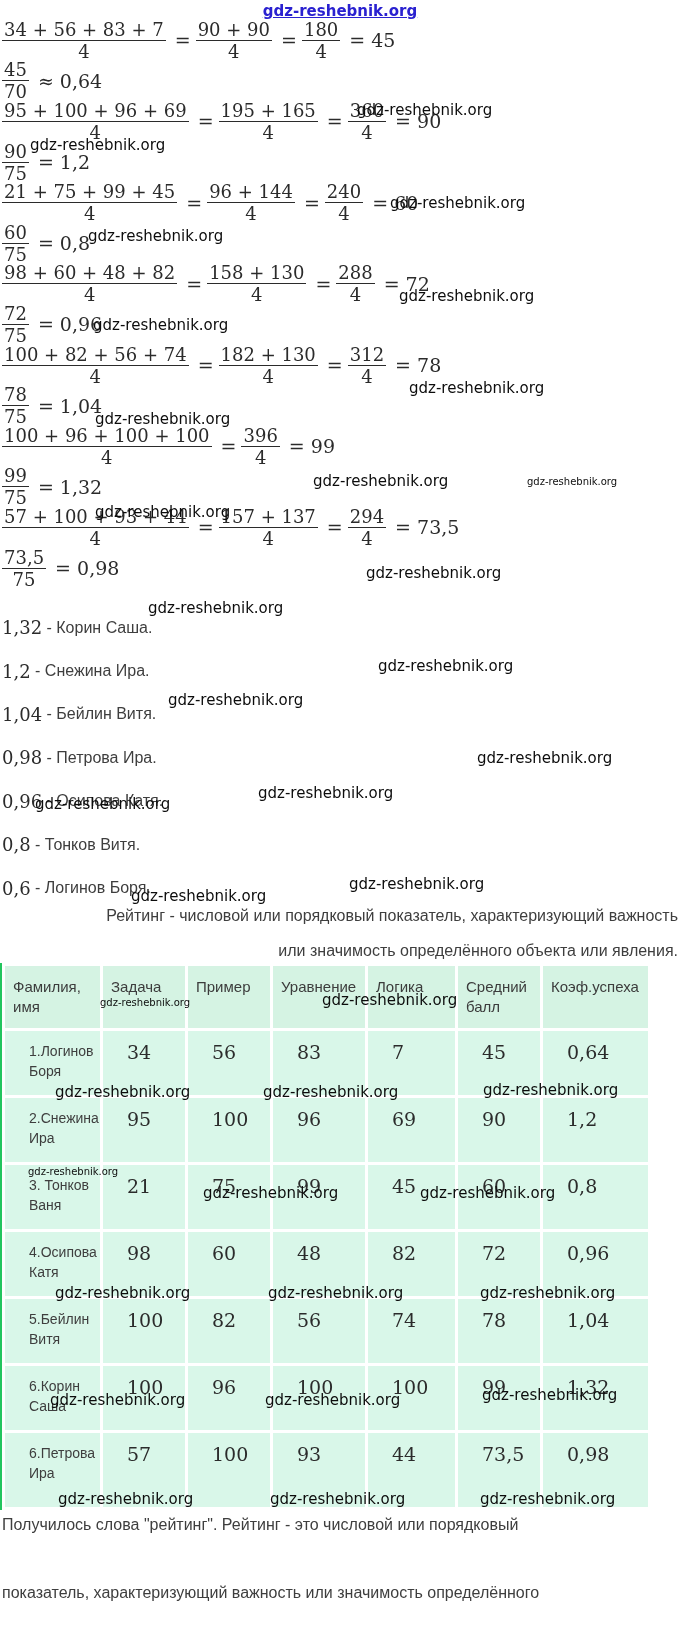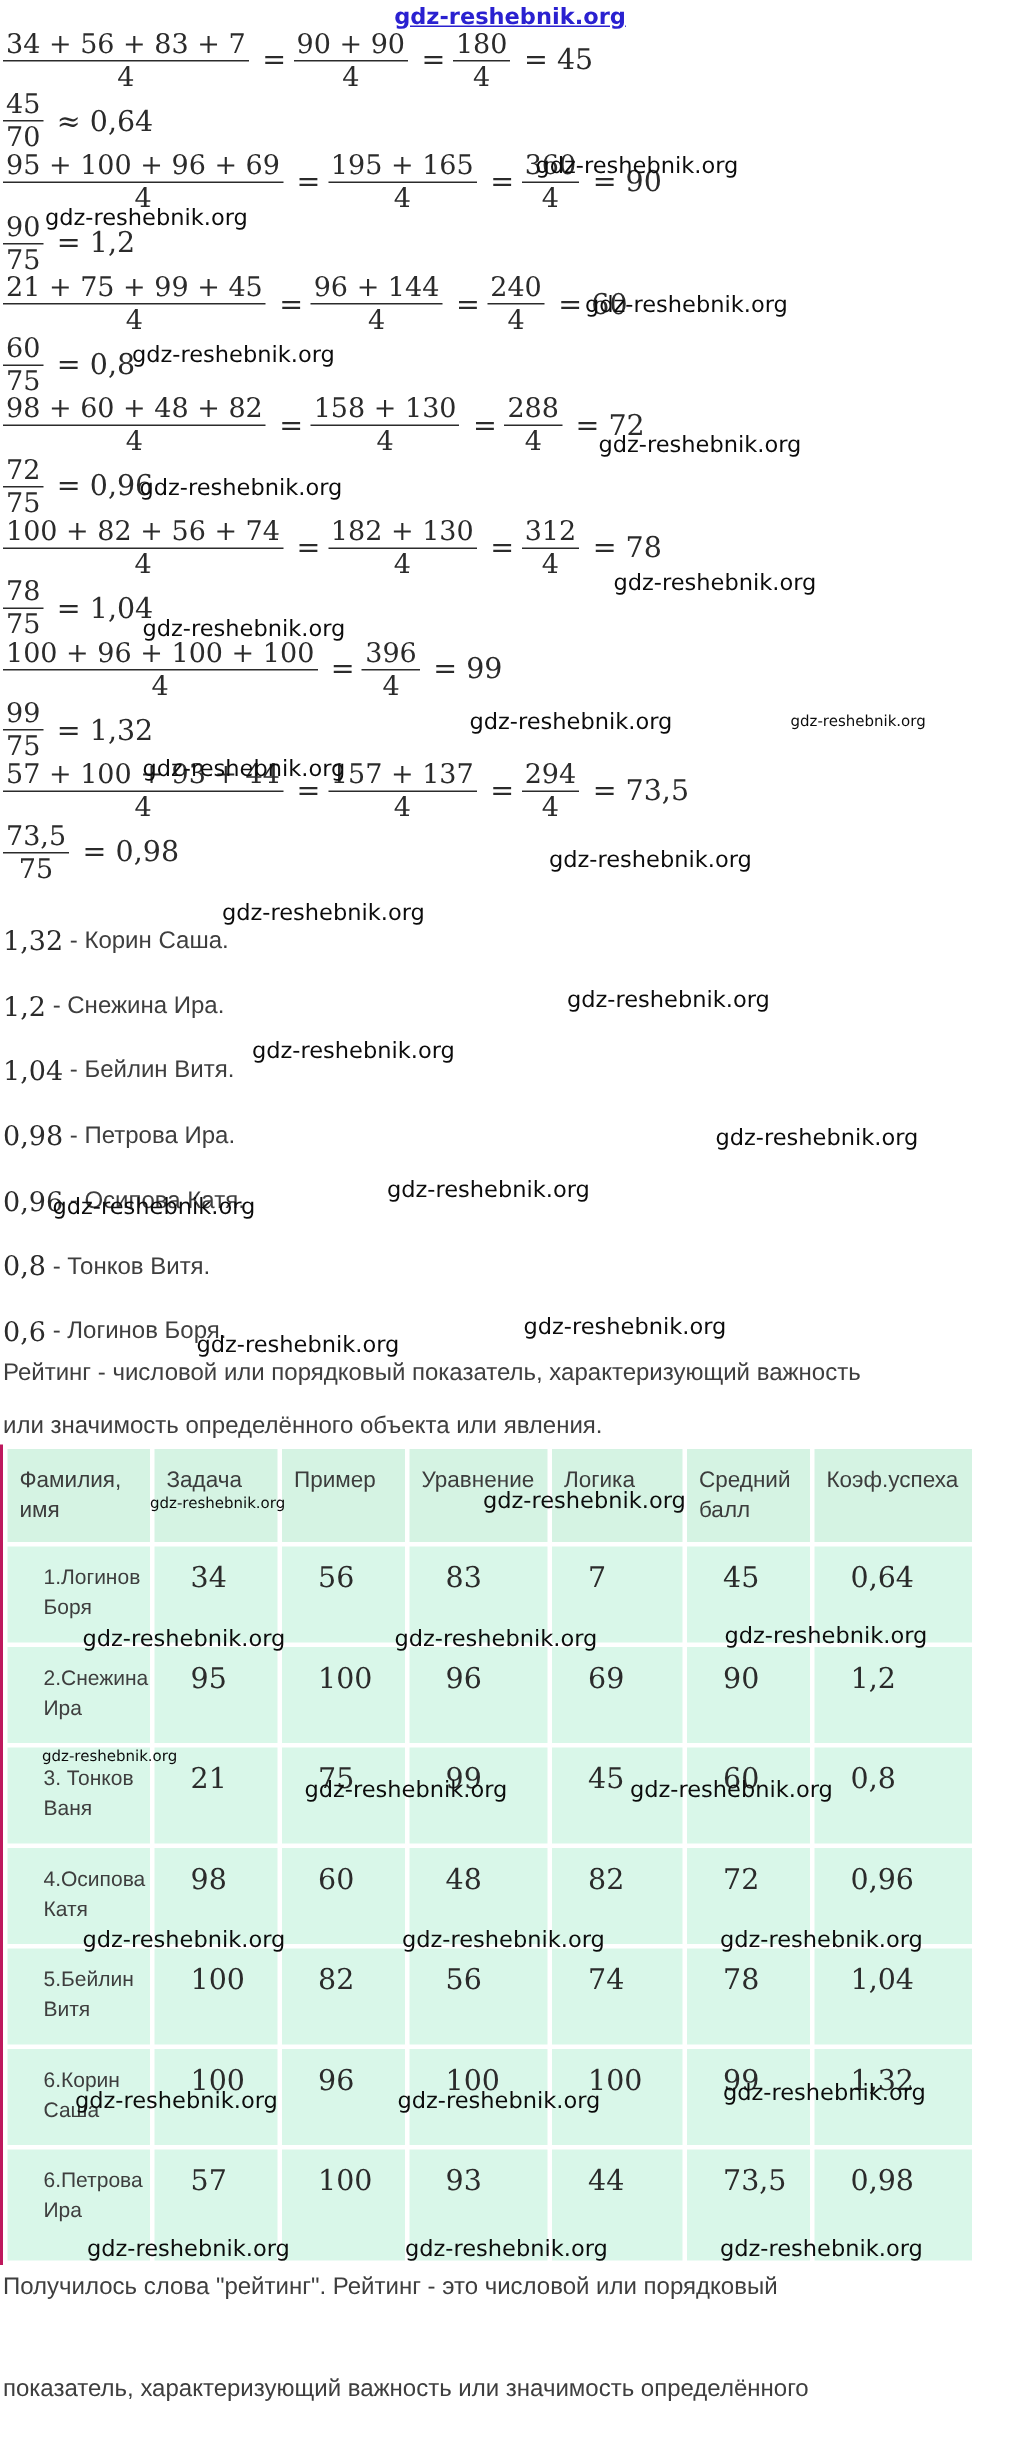--- a/index.html
+++ b/index.html
@@ -24,30 +24,30 @@
 
   
   .ranking{position:absolute;top:606px;left:2px;z-index:1;}
   .rank-item{height:43.4px;display:flex;align-items:center;}
   .rv{font:18px "DejaVu Serif",serif;color:#2b2b2b;}
   .rn{font:16px "Liberation Sans",sans-serif;color:#3e3e3e;white-space:pre;}
 
   
   .para{position:absolute;top:898px;left:2px;width:676px;z-index:1;
         font:16px "Liberation Sans",sans-serif;color:#3e3e3e;}
-  .para-line{line-height:35px;height:35px;white-space:nowrap;}
+  .para-line{line-height:35px;height:35px;white-space:nowrap;text-align:right;}
   .bottom-para{position:absolute;top:1514px;left:2px;width:676px;z-index:1;
         font:16px "Liberation Sans",sans-serif;color:#3e3e3e;}
   .bottom-line{line-height:22px;white-space:nowrap;}
   .bottom-line:first-child{margin-bottom:46px;}
 
   
   .score-table{position:absolute;top:963px;left:0;z-index:1;width:651px;
                border-collapse:separate;border-spacing:3px;table-layout:fixed;
-               border-left:2px solid #be185d;}
+               border-left:2px solid #22c55e;}
   .score-table th{background:#d5f3e3;font:400 15px/20px "Liberation Sans",sans-serif;
                   color:#3c3c3c;text-align:left;vertical-align:top;
                   box-sizing:border-box;height:62px;padding:11px 4px 0 8px;}
   .score-table td{background:#d9f7e9;box-sizing:border-box;height:64px;
                   vertical-align:top;padding:10px 4px 0 24px;}
   .score-table tr:last-child td{height:74px;}
   td.name{font:14px/20px "Liberation Sans",sans-serif;color:#3e3e3e;}
   td.val{font:19px "DejaVu Serif",serif;color:#2b2b2b;}
 
   

